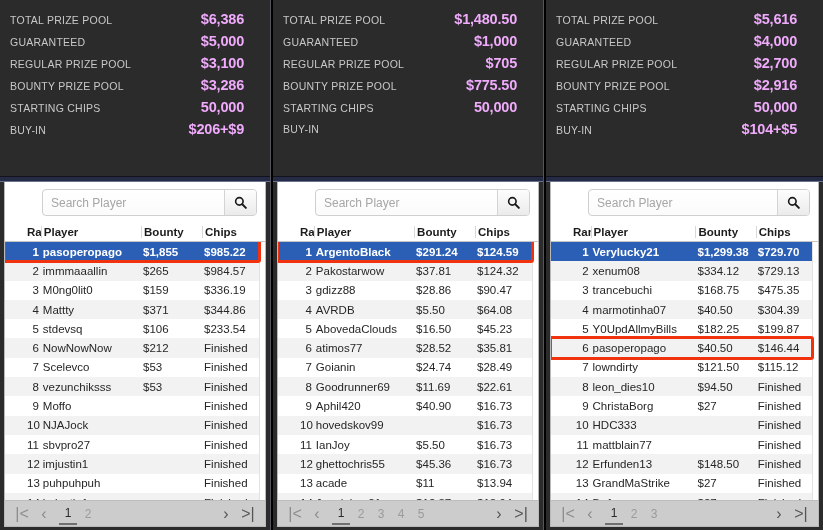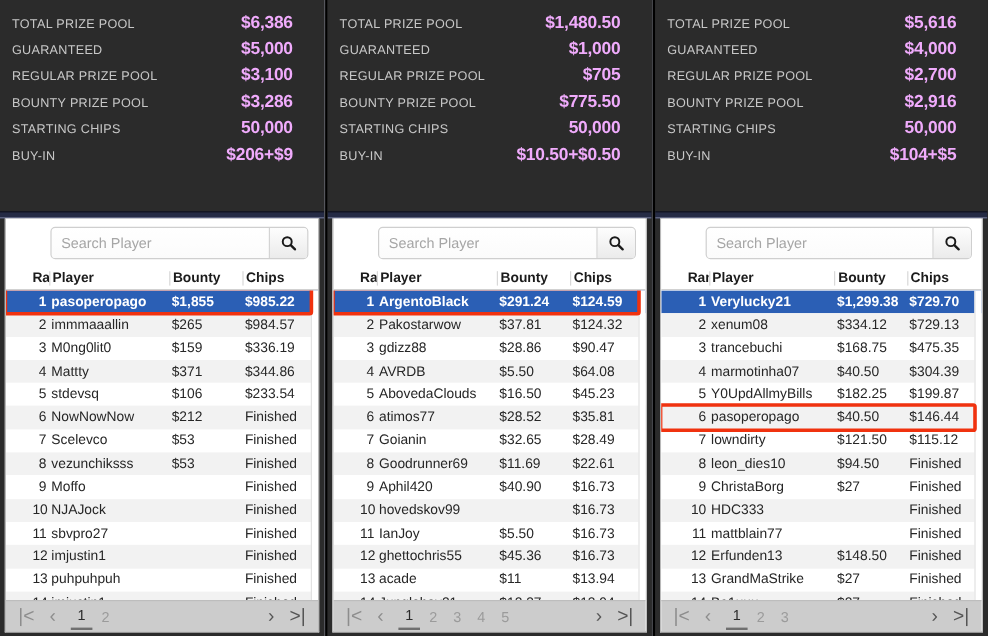--- a/index.html
+++ b/index.html
@@ -377,21 +377,20 @@
         <div class="stat-row">
           <div class="stat-label">BOUNTY PRIZE POOL</div>
           <div class="stat-value">$775.50</div>
         </div>
         <div class="stat-row">
           <div class="stat-label">STARTING CHIPS</div>
           <div class="stat-value">50,000</div>
         </div>
         <div class="stat-row">
           <div class="stat-label">BUY-IN</div>
-          <div class="stat-value">$10.50+$0.50</div>
         </div>
       </div>
       <div class="navy-band"></div>
       <div class="card">
         <div class="search-wrap">
           <div class="search-box">
             <input class="search-input" type="text" placeholder="Search Player" style="">
             <div class="search-btn">
               <span>
                 <svg width="13" height="13" viewBox="0 0 16 16">
@@ -441,21 +440,21 @@
           </div>
           <div class="row alt">
             <div class="cell c-rank">6</div>
             <div class="cell c-player">atimos77</div>
             <div class="cell c-bounty">$28.52</div>
             <div class="cell c-chips">$35.81</div>
           </div>
           <div class="row">
             <div class="cell c-rank">7</div>
             <div class="cell c-player">Goianin</div>
-            <div class="cell c-bounty">$32.65</div>
+            <div class="cell c-bounty">$24.74</div>
             <div class="cell c-chips">$28.49</div>
           </div>
           <div class="row alt">
             <div class="cell c-rank">8</div>
             <div class="cell c-player">Goodrunner69</div>
             <div class="cell c-bounty">$11.69</div>
             <div class="cell c-chips">$22.61</div>
           </div>
           <div class="row">
             <div class="cell c-rank">9</div>

